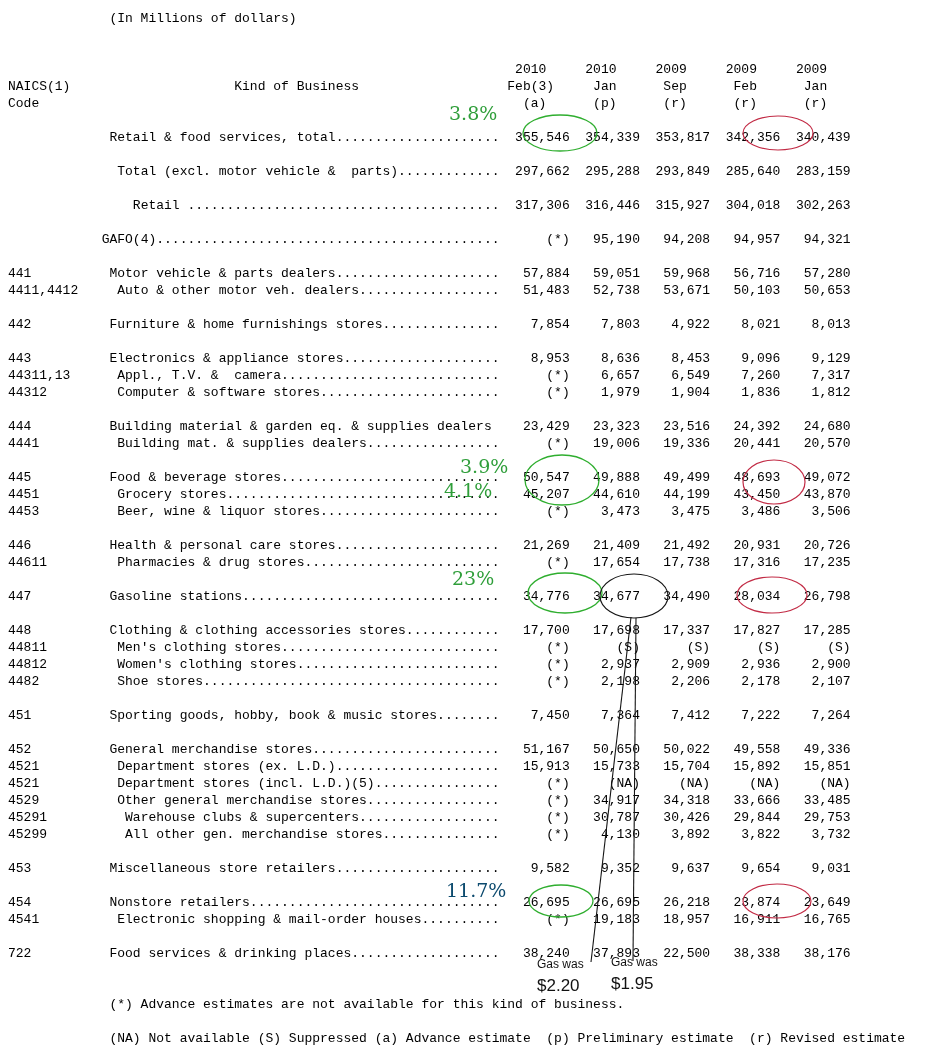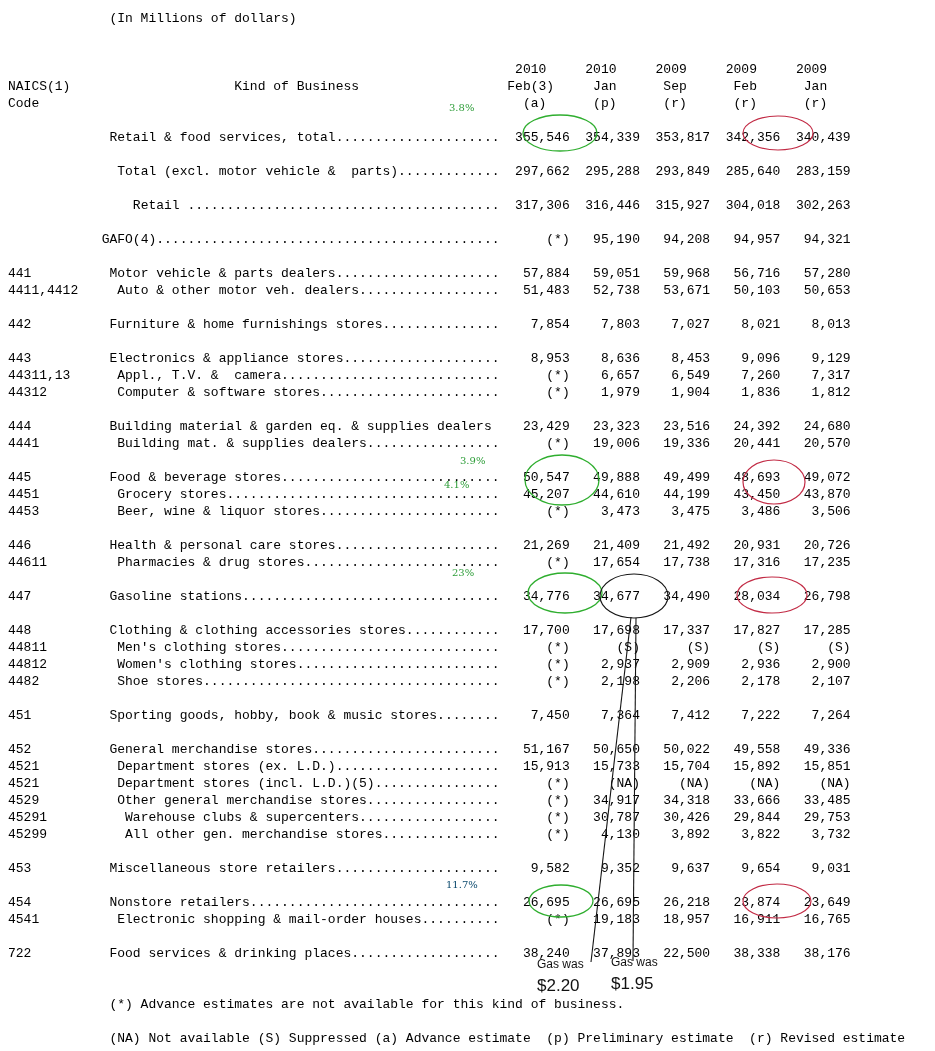--- a/index.html
+++ b/index.html
@@ -2,21 +2,21 @@
 <html><head>
 <meta charset="utf-8">
 <style>
   html,body{margin:0;padding:0;background:#ffffff;}
   .page{position:relative;width:935px;height:1051px;background:#ffffff;overflow:hidden;
         font-family:"Liberation Mono","DejaVu Sans Mono",monospace;color:#000;}
   .doc{position:absolute;left:8px;top:10px;font-size:13px;line-height:17px;}
   .line{height:17px;white-space:pre;}
   .line span{white-space:pre;}
   .overlay{position:absolute;left:0;top:0;width:935px;height:1051px;pointer-events:none;}
-  .pct{position:absolute;font-family:"DejaVu Serif",serif;font-size:10px;font-weight:normal;}
+  .pct{position:absolute;font-family:"DejaVu Serif",serif;font-size:19px;font-weight:normal;}
   .gas-note{position:absolute;font-family:"Liberation Sans","DejaVu Sans",sans-serif;font-size:12px;color:#111;}
   .gas-note .amount{margin-top:5px;font-size:17px;}
 </style>
 </head>
 <body>
 
 <div class="page">
 
   <div class="doc" id="doc">
       <div class="line"><span>             (In Millions of dollars)</span></div>
@@ -30,21 +30,21 @@
       <div class="line"></div>
       <div class="line"><span>            </span><span>  Total (excl. motor vehicle &amp;  parts).............</span><span>  297,662</span><span>  295,288</span><span>  293,849</span><span>  285,640</span><span>  283,159</span></div>
       <div class="line"></div>
       <div class="line"><span>            </span><span>    Retail ........................................</span><span>  317,306</span><span>  316,446</span><span>  315,927</span><span>  304,018</span><span>  302,263</span></div>
       <div class="line"></div>
       <div class="line"><span>            </span><span>GAFO(4)............................................</span><span>      (*)</span><span>   95,190</span><span>   94,208</span><span>   94,957</span><span>   94,321</span></div>
       <div class="line"></div>
       <div class="line"><span>441         </span><span> Motor vehicle &amp; parts dealers.....................</span><span>   57,884</span><span>   59,051</span><span>   59,968</span><span>   56,716</span><span>   57,280</span></div>
       <div class="line"><span>4411,4412   </span><span>  Auto &amp; other motor veh. dealers..................</span><span>   51,483</span><span>   52,738</span><span>   53,671</span><span>   50,103</span><span>   50,653</span></div>
       <div class="line"></div>
-      <div class="line"><span>442         </span><span> Furniture &amp; home furnishings stores...............</span><span>    7,854</span><span>    7,803</span><span>    7,027</span><span>    8,021</span><span>    8,013</span></div>
+      <div class="line"><span>442         </span><span> Furniture &amp; home furnishings stores...............</span><span>    7,854</span><span>    7,803</span><span>    4,922</span><span>    8,021</span><span>    8,013</span></div>
       <div class="line"></div>
       <div class="line"><span>443         </span><span> Electronics &amp; appliance stores....................</span><span>    8,953</span><span>    8,636</span><span>    8,453</span><span>    9,096</span><span>    9,129</span></div>
       <div class="line"><span>44311,13    </span><span>  Appl., T.V. &amp;  camera............................</span><span>      (*)</span><span>    6,657</span><span>    6,549</span><span>    7,260</span><span>    7,317</span></div>
       <div class="line"><span>44312       </span><span>  Computer &amp; software stores.......................</span><span>      (*)</span><span>    1,979</span><span>    1,904</span><span>    1,836</span><span>    1,812</span></div>
       <div class="line"></div>
       <div class="line"><span>444         </span><span> Building material &amp; garden eq. &amp; supplies dealers </span><span>   23,429</span><span>   23,323</span><span>   23,516</span><span>   24,392</span><span>   24,680</span></div>
       <div class="line"><span>4441        </span><span>  Building mat. &amp; supplies dealers.................</span><span>      (*)</span><span>   19,006</span><span>   19,336</span><span>   20,441</span><span>   20,570</span></div>
       <div class="line"></div>
       <div class="line"><span>445         </span><span> Food &amp; beverage stores............................</span><span>   50,547</span><span>   49,888</span><span>   49,499</span><span>   48,693</span><span>   49,072</span></div>
       <div class="line"><span>4451        </span><span>  Grocery stores...................................</span><span>   45,207</span><span>   44,610</span><span>   44,199</span><span>   43,450</span><span>   43,870</span></div>

